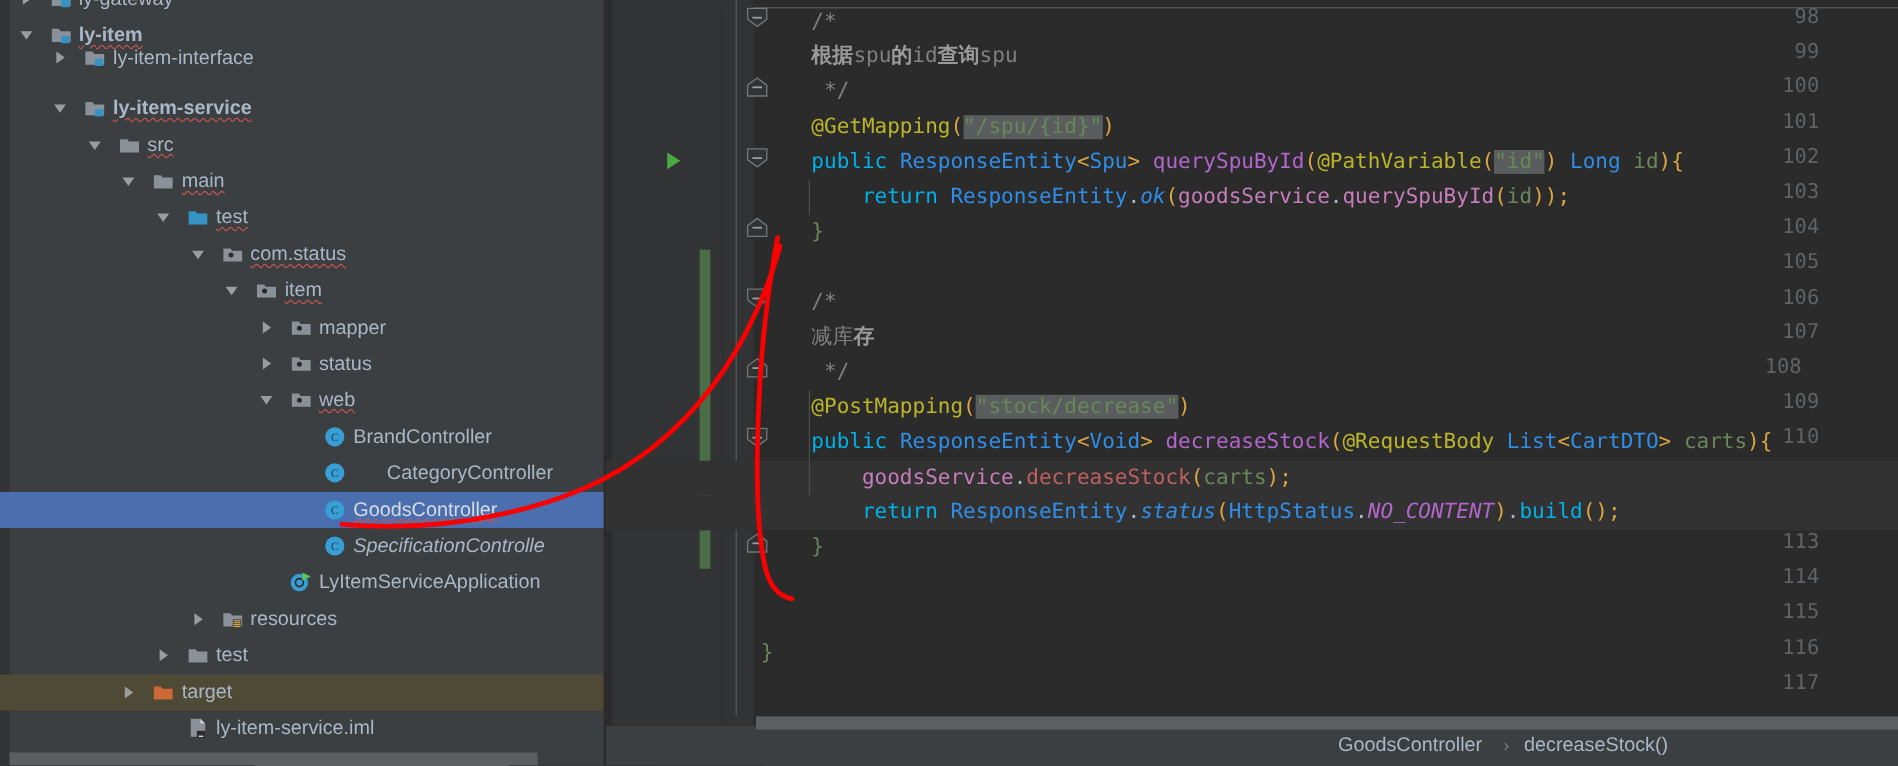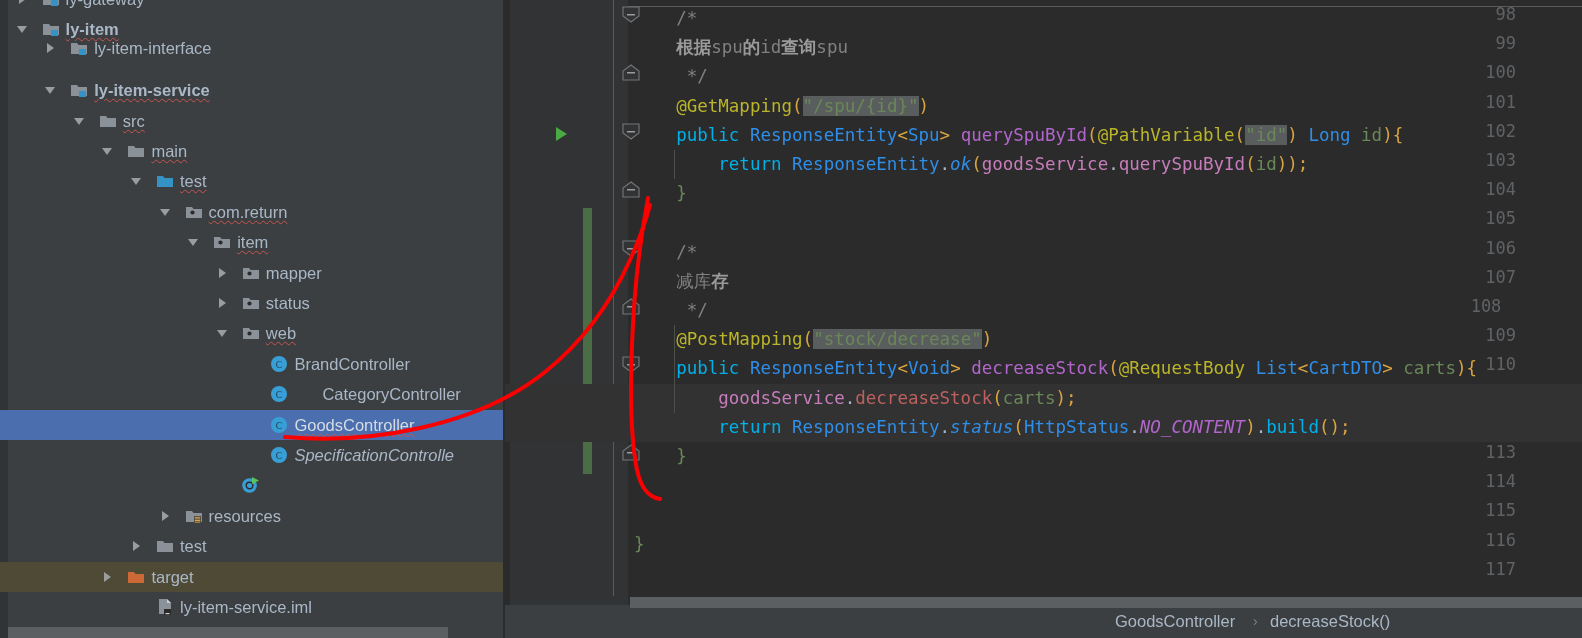--- a/index.html
+++ b/index.html
@@ -262,21 +262,21 @@
             <svg width="12" height="12" viewBox="0 0 12 12">
               <path d="M1,3 L11,3 L6,10 Z" fill="#9a9c9e"></path>
             </svg>
           </span>
           <span class="ficon" style="left: 183.6px;">
             <svg width="16" height="16" viewBox="0 0 16 16">
               <path d="M0,3 L6,3 L7.5,5 L16,5 L16,14 L0,14 Z" fill="#8a9199"></path>
               <circle cx="6.5" cy="8.5" r="2.1" fill="#2b2b2b"></circle>
             </svg>
           </span>
-          <span class="lbl spell" style="left: 208.6px;">com.return</span>
+          <span class="lbl spell" style="left: 208.6px;">com.status</span>
         </div>
         <div class="tree-row" style="position: absolute; left: 0px; right: 0px; top: 227.2px;">
           <span class="twisty" style="left: 186.2px;">
             <svg width="12" height="12" viewBox="0 0 12 12">
               <path d="M1,3 L11,3 L6,10 Z" fill="#9a9c9e"></path>
             </svg>
           </span>
           <span class="ficon" style="left: 212.2px;">
             <svg width="16" height="16" viewBox="0 0 16 16">
               <path d="M0,3 L6,3 L7.5,5 L16,5 L16,14 L0,14 Z" fill="#8a9199"></path>
@@ -364,20 +364,21 @@
           <span class="lbl nospell" style="left: 294.4px; font-style: italic;">SpecificationControlle</span>
         </div>
         <div class="tree-row" style="position: absolute; left: 0px; right: 0px; top: 470.4px;">
           <span class="ficon" style="left: 240.8px;">
             <svg width="19" height="19" viewBox="0 0 19 19">
               <circle cx="8.5" cy="9.5" r="7.3" fill="#389fd6"></circle>
               <circle cx="8.5" cy="9.5" r="3.3" fill="none" stroke="#2b2b2b" stroke-width="1.4"></circle>
               <path d="M11,1 L18,4.5 L11,8 Z" fill="#5ac45a"></path>
             </svg>
           </span>
+          <span class="lbl nospell" style="left: 265.8px;">LyItemServiceApplication</span>
         </div>
         <div class="tree-row" style="position: absolute; left: 0px; right: 0px; top: 500.8px;">
           <span class="twisty" style="left: 157.6px;">
             <svg width="12" height="12" viewBox="0 0 12 12">
               <path d="M3,1 L10,6 L3,11 Z" fill="#9a9c9e"></path>
             </svg>
           </span>
           <span class="ficon" style="left: 183.6px;">
             <svg width="16" height="16" viewBox="0 0 16 16">
               <path d="M0,3 L6,3 L7.5,5 L16,5 L16,14 L0,14 Z" fill="#8a9199"></path>

